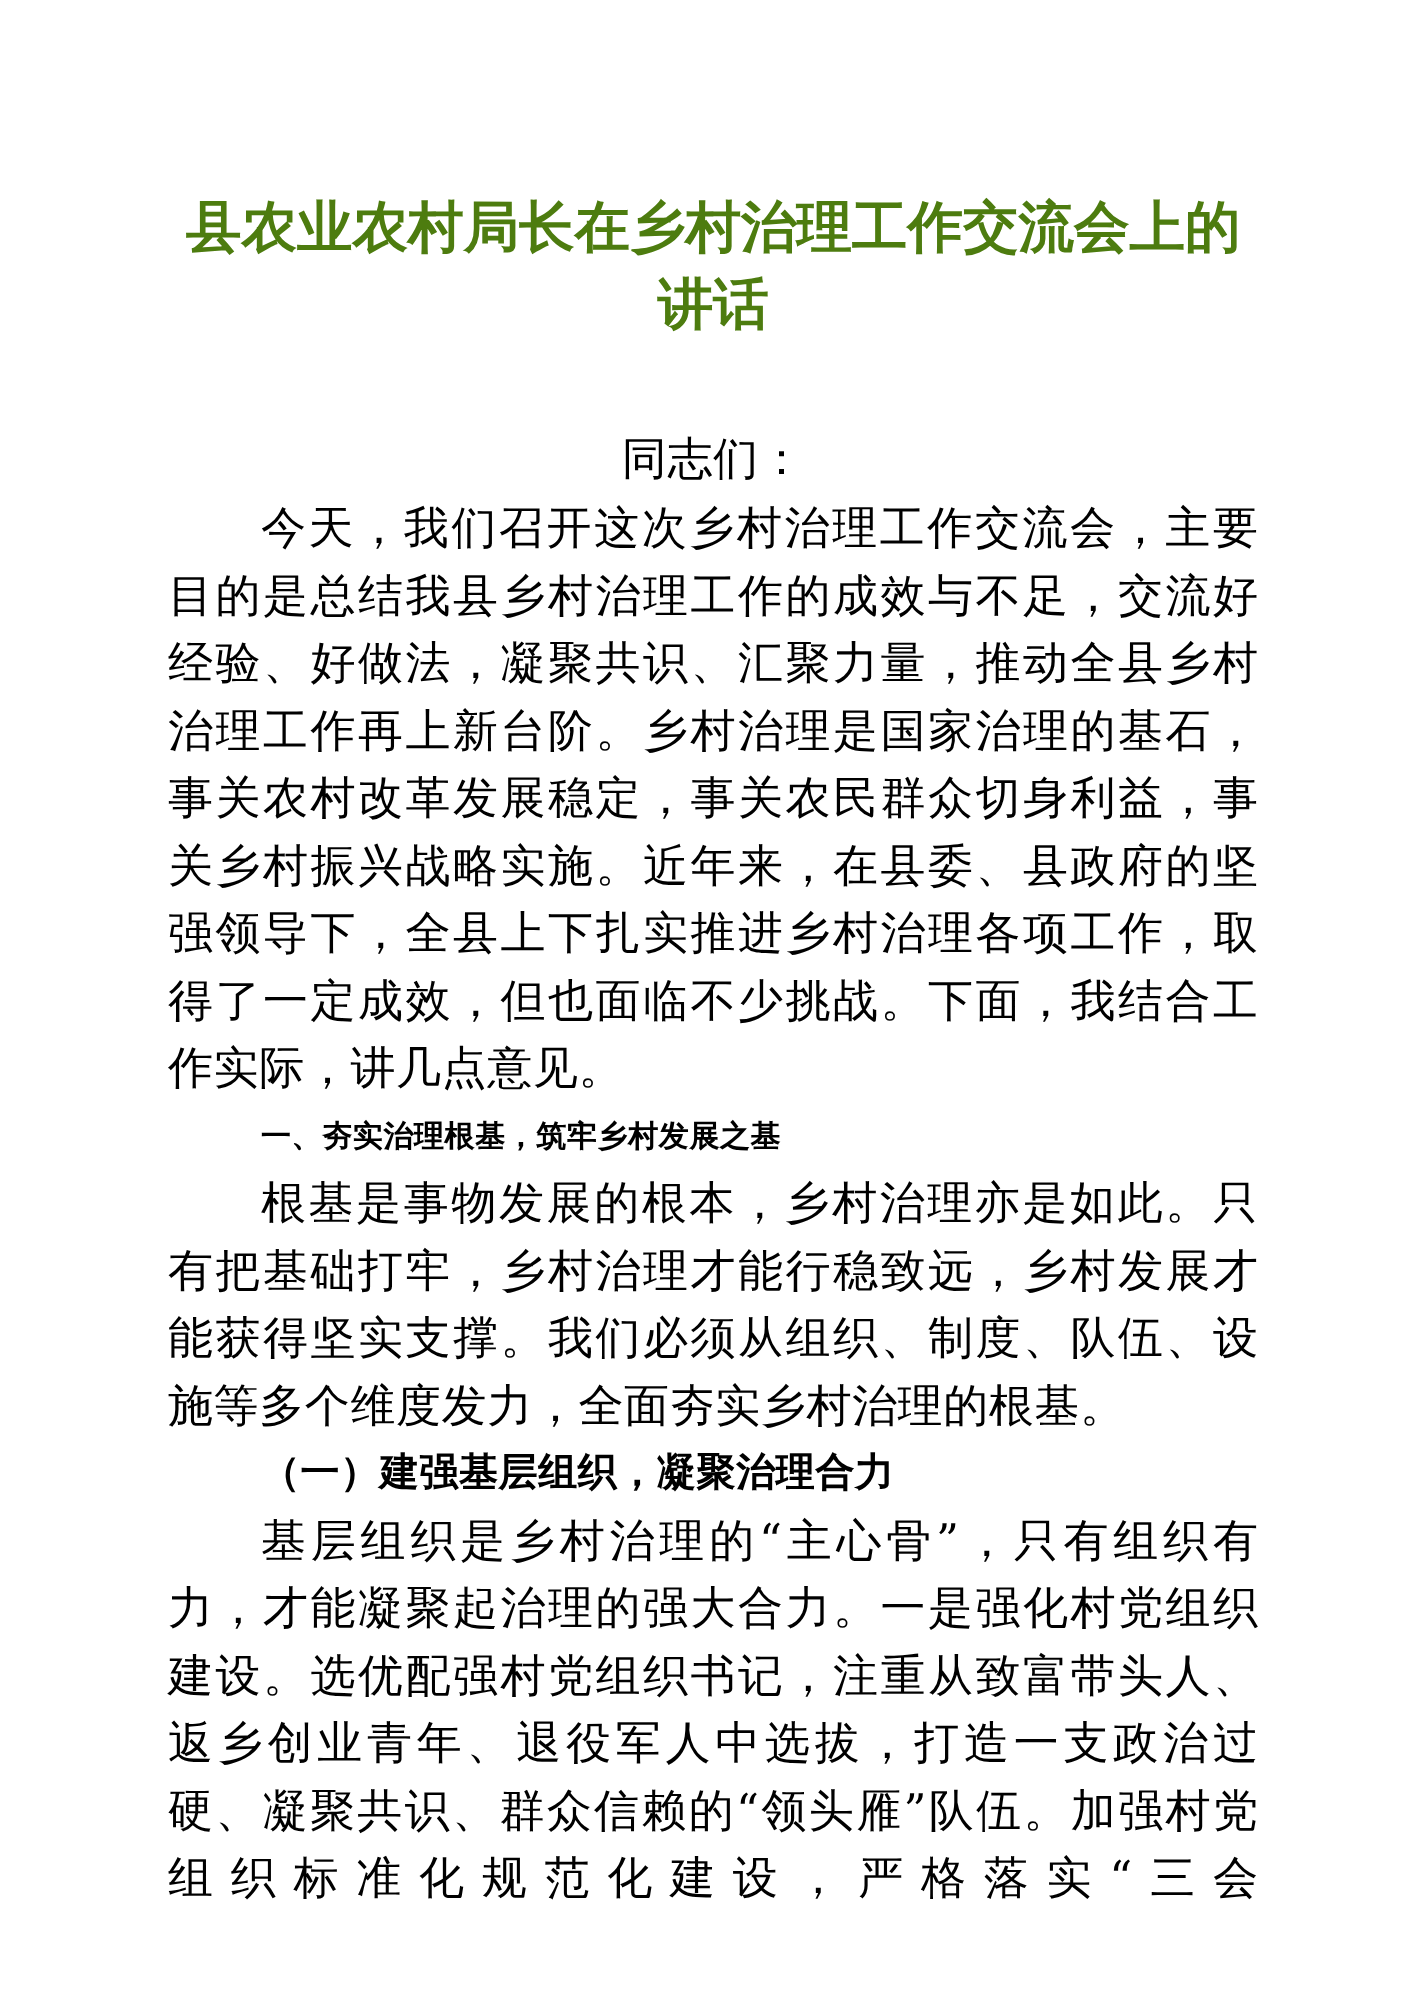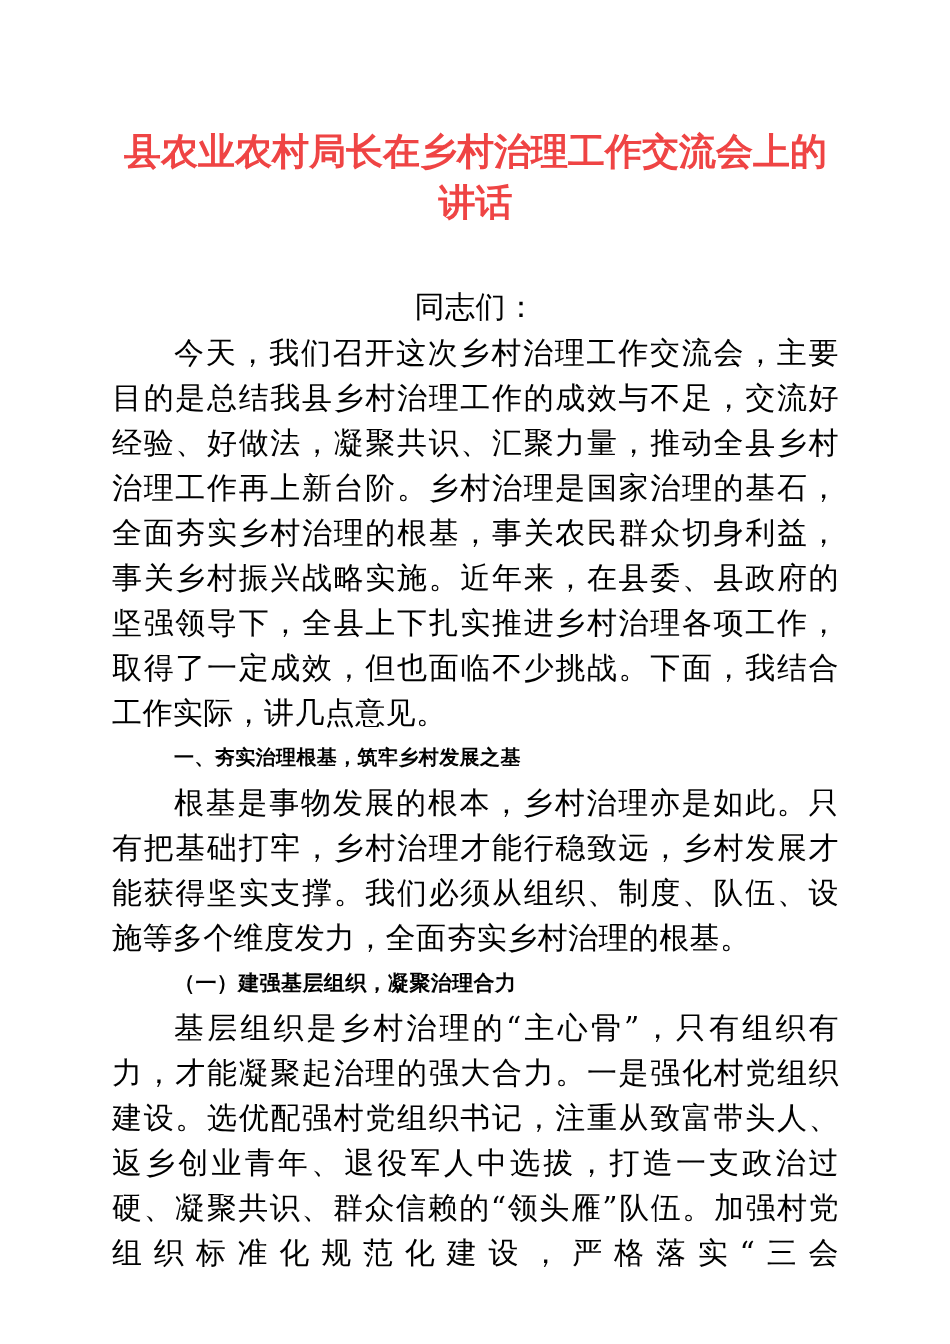--- a/index.html
+++ b/index.html
@@ -36,21 +36,21 @@
   
   .doc-title {
     font-family: "DejaVu Serif", "Liberation Serif", serif;
     font-weight: 700;
     font-size: 37px;
     line-height: 51px;
     text-align: center;
     letter-spacing: 0px;
     margin: 0;
     padding-top: 126px;
-    color: #ef4444;
+    color: #4d7c0f;
   }
 
   
   .salutation {
     font-family: "DejaVu Serif", "Liberation Serif", serif;
     font-size: 30px;
     line-height: 45px;
     margin: 1px;
     padding-top: 55px;
     text-align: center;
@@ -81,39 +81,39 @@
     line-height: 45px;
     margin: 0;
     text-indent: 62px;
     text-align: left;
     letter-spacing: 0.4px;
   }
 
   h3.heading-2 {
     font-family: "DejaVu Serif", "Liberation Serif", serif;
     font-weight: 700;
-    font-size: 21px;
+    font-size: 26px;
     line-height: 45px;
     margin: 0;
     text-indent: 62px;
     text-align: left;
     letter-spacing: 0.4px;
   }
 </style>
 </head>
 <body>
 
 <div class="page">
   <div class="content">
 
     <h1 class="doc-title">县农业农村局长在乡村治理工作交流会上的讲话</h1>
 
     <p class="salutation">同志们：</p>
 
-    <p class="body-para">今天，我们召开这次乡村治理工作交流会，主要目的是总结我县乡村治理工作的成效与不足，交流好经验、好做法，凝聚共识、汇聚力量，推动全县乡村治理工作再上新台阶。乡村治理是国家治理的基石，全面夯实乡村治理的根基，事关农民群众切身利益，事关乡村振兴战略实施。近年来，在县委、县政府的坚强领导下，全县上下扎实推进乡村治理各项工作，取得了一定成效，但也面临不少挑战。下面，我结合工作实际，讲几点意见。</p>
+    <p class="body-para">今天，我们召开这次乡村治理工作交流会，主要目的是总结我县乡村治理工作的成效与不足，交流好经验、好做法，凝聚共识、汇聚力量，推动全县乡村治理工作再上新台阶。乡村治理是国家治理的基石，事关农村改革发展稳定，事关农民群众切身利益，事关乡村振兴战略实施。近年来，在县委、县政府的坚强领导下，全县上下扎实推进乡村治理各项工作，取得了一定成效，但也面临不少挑战。下面，我结合工作实际，讲几点意见。</p>
 
     <h2 class="heading-1">一、夯实治理根基，筑牢乡村发展之基</h2>
 
     <p class="body-para">根基是事物发展的根本，乡村治理亦是如此。只有把基础打牢，乡村治理才能行稳致远，乡村发展才能获得坚实支撑。我们必须从组织、制度、队伍、设施等多个维度发力，全面夯实乡村治理的根基。</p>
 
     <h3 class="heading-2">（一）建强基层组织，凝聚治理合力</h3>
 
     <p class="body-para truncated">基层组织是乡村治理的“主心骨”，只有组织有力，才能凝聚起治理的强大合力。一是强化村党组织建设。选优配强村党组织书记，注重从致富带头人、返乡创业青年、退役军人中选拔，打造一支政治过硬、凝聚共识、群众信赖的“领头雁”队伍。加强村党组织标准化规范化建设，严格落实“三会</p>
 
   </div>

